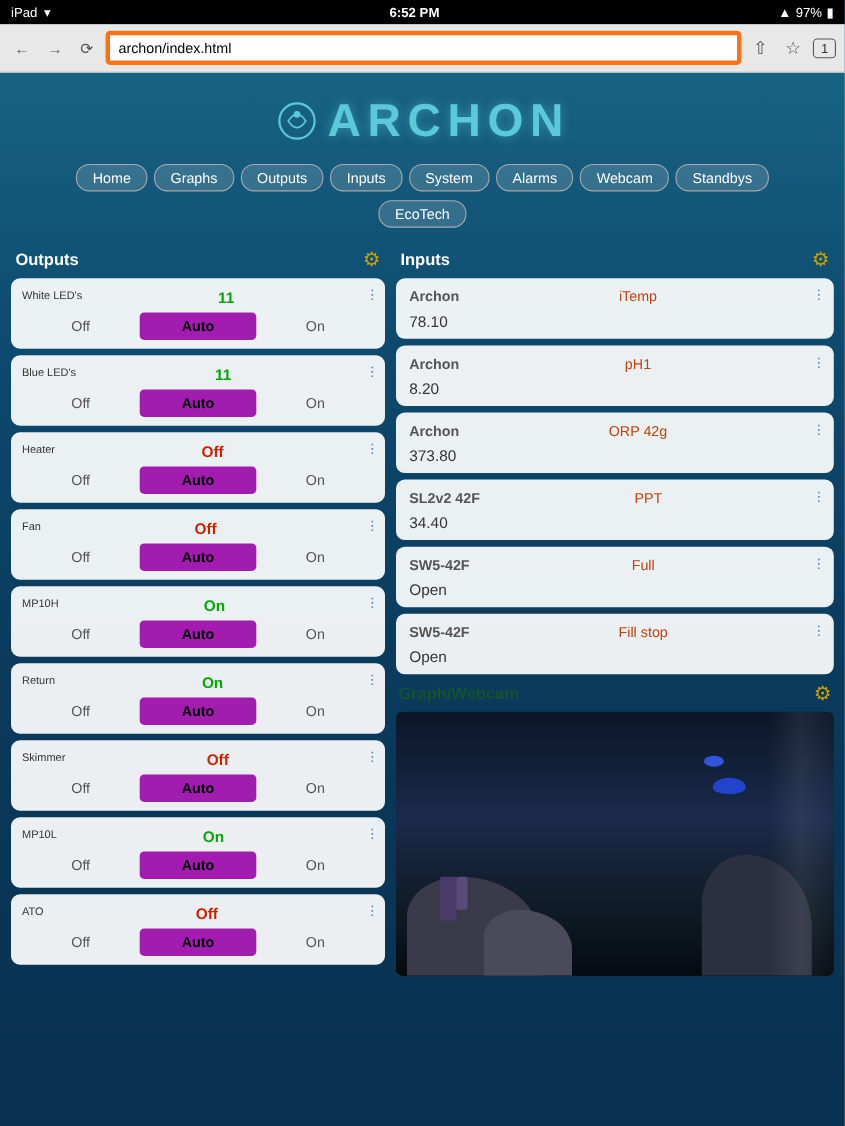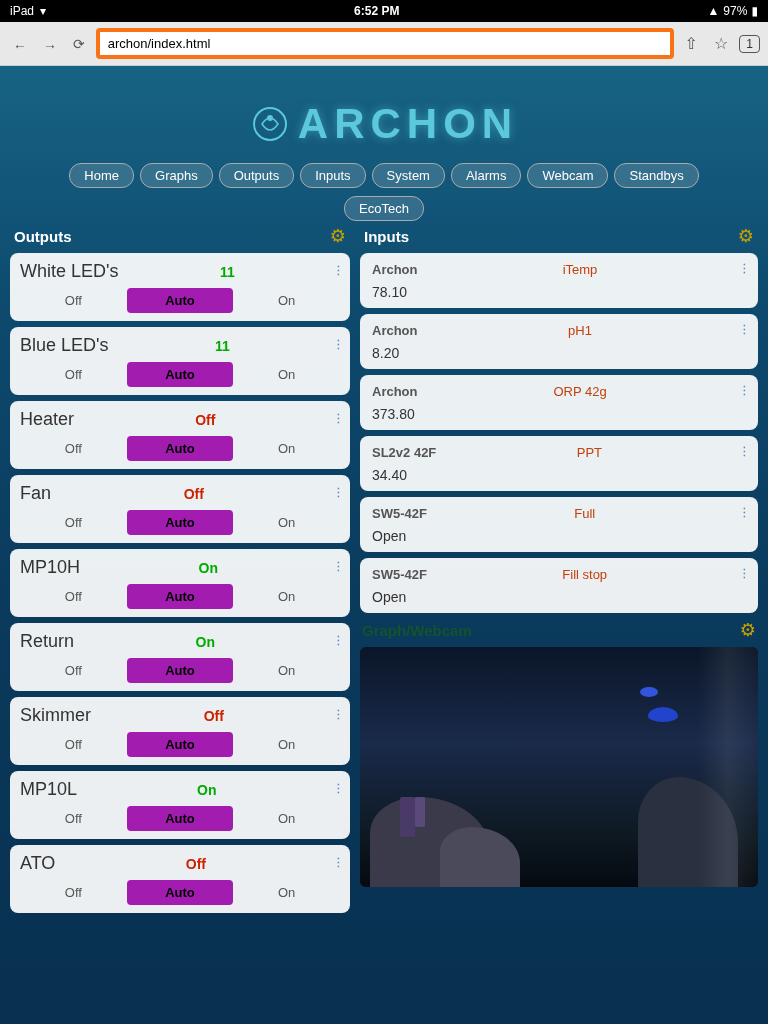--- a/index.html
+++ b/index.html
@@ -71,21 +71,21 @@
     .tab-count {
       border: 1px solid #555;
       border-radius: 4px;
       padding: 1px 6px;
       font-size: 12px;
       color: #333;
     }
 
     
     .main-content {
-      padding: 24px 10px 20px;
+      padding: 10px 10px 20px;
     }
 
     
     .logo-section {
       text-align: center;
       padding: 10px 0 15px;
     }
     .logo-text {
       font-size: 42px;
       font-weight: bold;
@@ -115,21 +115,21 @@
       background: rgba(255,255,255,0.15);
       color: #fff;
       padding: 4px 14px;
       font-size: 13px;
       cursor: pointer;
     }
 
     .nav-bar-2 {
       display: flex;
       justify-content: center;
-      margin-bottom: 4px;
+      margin-bottom: 18px;
     }
 
     
     .panels {
       display: flex;
       gap: 10px;
       align-items: flex-start;
     }
 
     .left-panel {
@@ -167,21 +167,21 @@
       padding: 8px 10px;
       overflow: hidden;
     }
     .device-row-top {
       display: flex;
       align-items: center;
       justify-content: space-between;
       margin-bottom: 6px;
     }
     .device-name {
-      font-size: 18px;
+      font-size: 10px;
       color: #333;
       font-weight: normal;
     }
     .device-status {
       font-size: 14px;
       font-weight: bold;
     }
     .status-off { color: #cc2200; }
     .status-on { color: #00aa00; }
     .status-number { color: #00aa00; }

